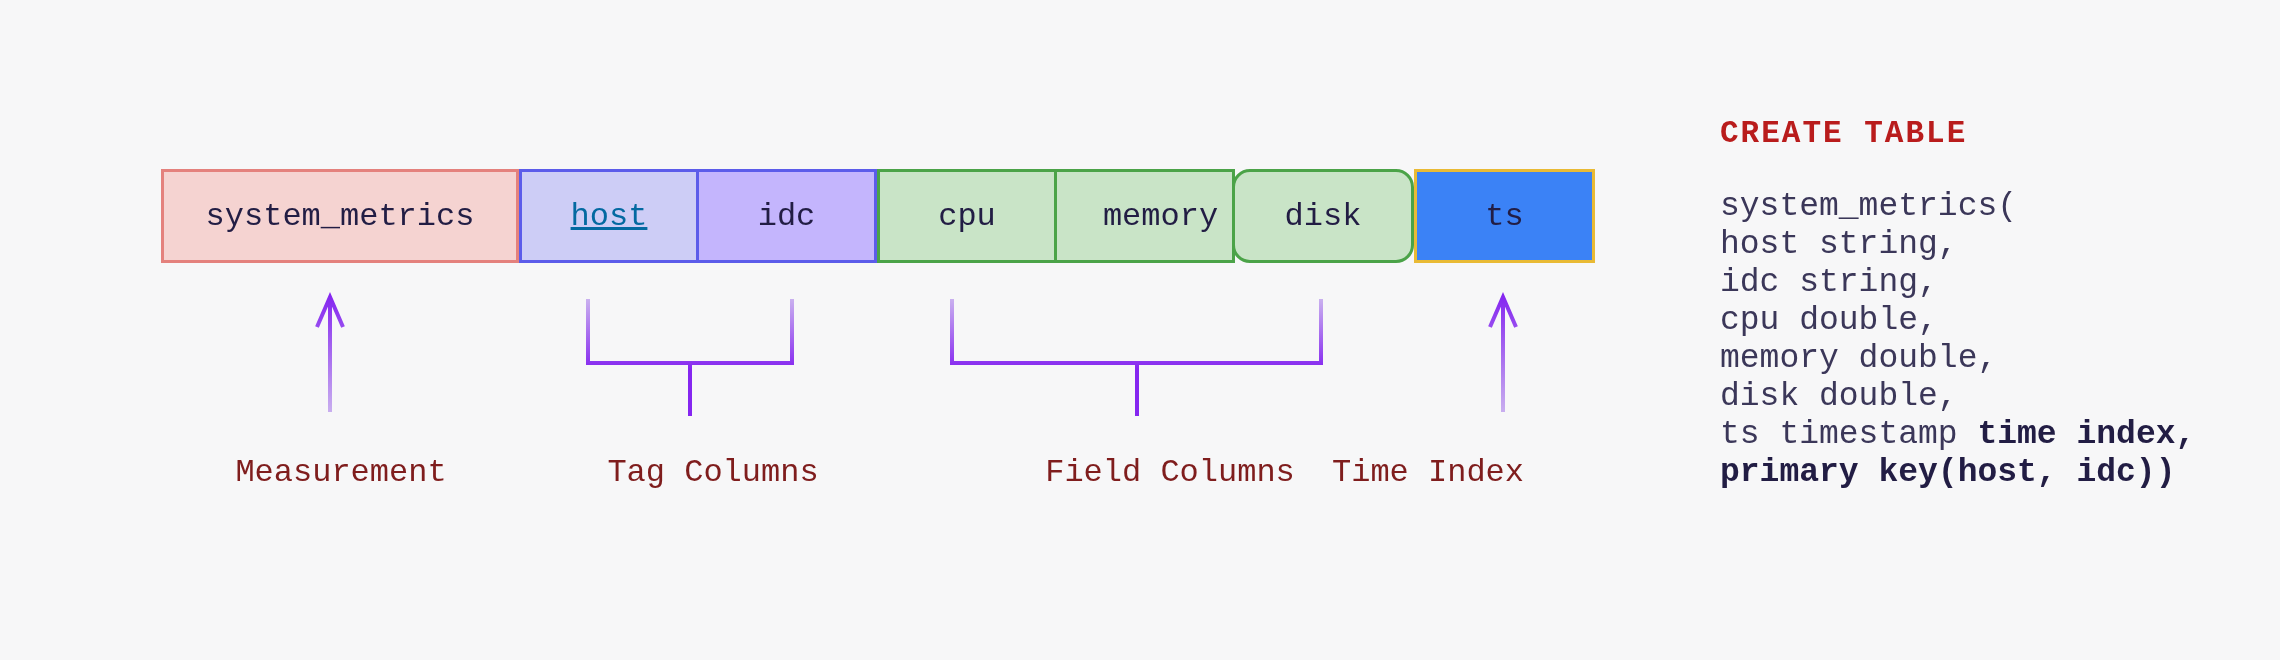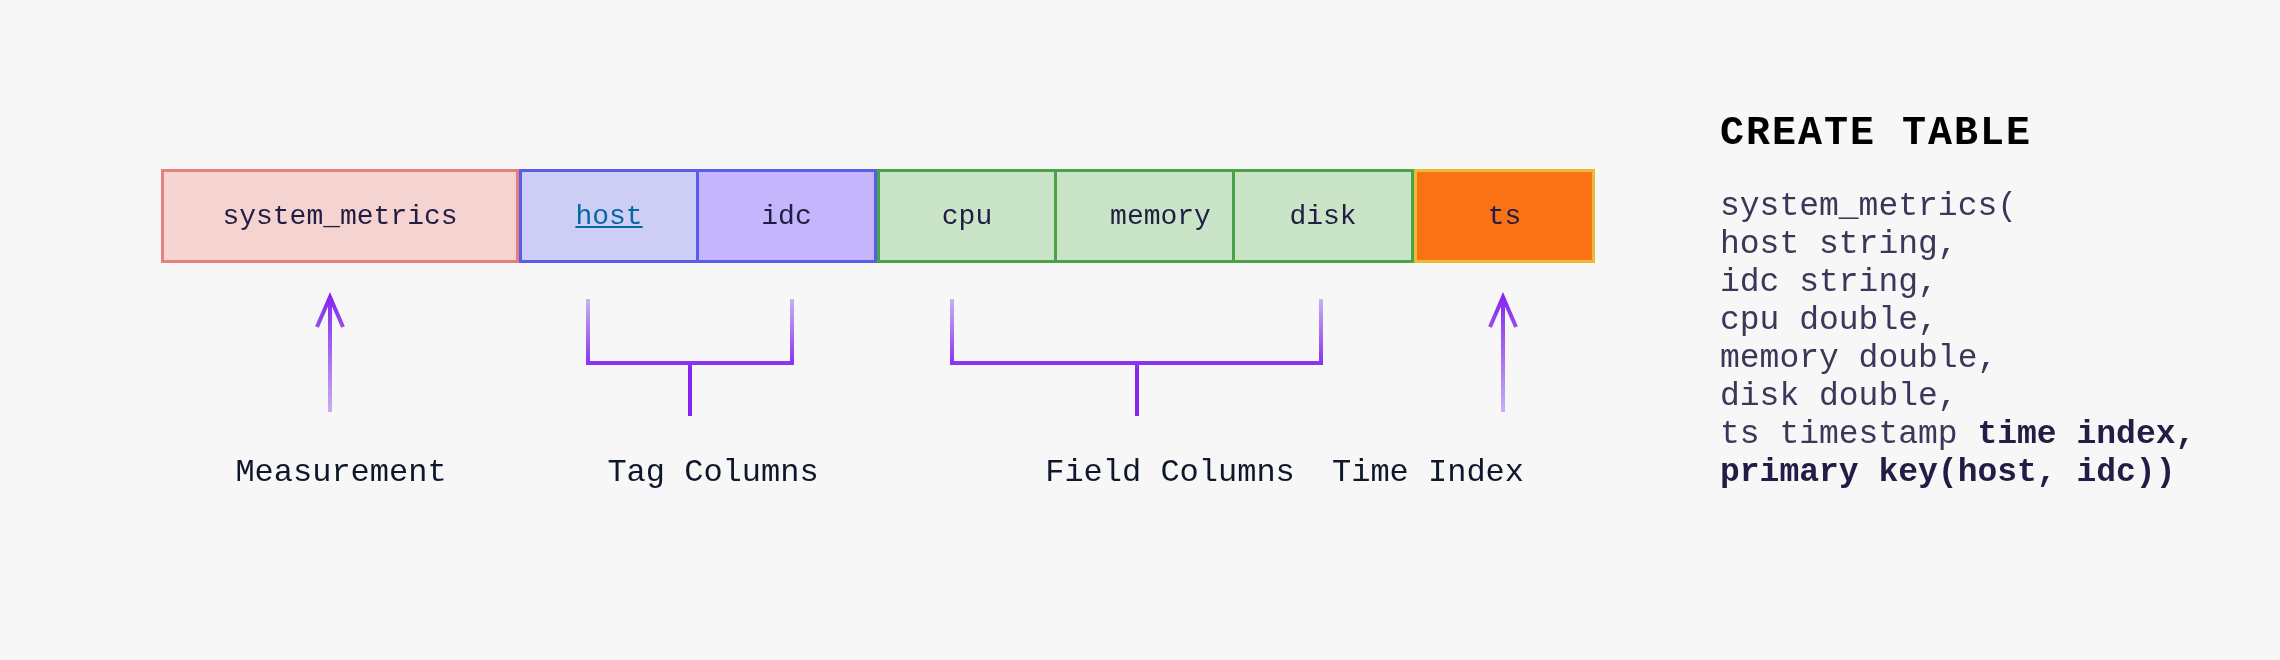--- a/index.html
+++ b/index.html
@@ -5,49 +5,49 @@
   html,body{margin:0;padding:0;background:#f7f7f8;}
   .canvas{
     position:relative;width:2280px;height:660px;background:#f7f7f8;
     font-family:"Liberation Mono", monospace;overflow:hidden;
   }
   
   #boxes-row{position:absolute;left:161px;top:169px;display:flex;height:94px;}
   .box{
     box-sizing:border-box;height:94px;border:3px solid;
     display:flex;align-items:center;justify-content:center;
-    font-size:28px;color:#221d44;white-space:nowrap;
+    font-size:32px;color:#221d44;white-space:nowrap;
   }
   
   #connectors{position:absolute;left:0;top:0;width:2280px;height:660px;pointer-events:none;}
   
   .diagram-label{
     position:absolute;top:456px;transform:translateX(-50%);
-    font-size:32px;line-height:34px;color:#0f172a;white-space:nowrap;
+    font-size:32px;line-height:34px;color:#7f1d1d;white-space:nowrap;
   }
   
   .sql{position:absolute;left:1720px;top:112px;color:#221d44;}
-  .sql-heading{font-size:40px;line-height:44px;font-weight:bold;letter-spacing:2px;color:#000000;white-space:nowrap;}
+  .sql-heading{font-size:31px;line-height:44px;font-weight:bold;letter-spacing:2px;color:#b91c1c;white-space:nowrap;}
   #sql-lines{margin-top:32px;font-size:33px;line-height:38px;color:#3b3759;}
   .sql-line{white-space:pre;}
   .sql-line .b{font-weight:bold;color:#221d44;}
 </style>
 </head>
 <body>
 
 <div class="canvas">
 
   <div id="boxes-row">
       <div class="box" style="width: 358px; background: rgb(245, 211, 209); border-color: rgb(228, 129, 125); color: rgb(34, 29, 68);">system_metrics</div>
       <div class="box" style="width: 180px; background: rgb(205, 205, 246); border-color: rgb(92, 92, 234); color: #0369a1; text-decoration: underline;">host</div>
       <div class="box" style="width: 181px; background: #c4b5fd; border-color: rgb(92, 92, 234); color: rgb(34, 29, 68); margin-left: -3px;">idc</div>
       <div class="box" style="width: 180px; background: rgb(201, 228, 199); border-color: rgb(75, 163, 72); color: rgb(34, 29, 68); font-family: Liberation Mono, monospace;">cpu</div>
       <div class="box" style="width: 181px; background: rgb(201, 228, 199); border-color: rgb(75, 163, 72); color: rgb(34, 29, 68); margin-left: -3px; padding-left: 32px;">memory</div>
-      <div class="box" style="width: 182px; background: rgb(201, 228, 199); border-color: rgb(75, 163, 72); color: rgb(34, 29, 68); margin-left: -3px;">disk</div>
-      <div class="box" style="width: 181px; background: #f97316; border-color: rgb(233, 186, 53); color: rgb(34, 29, 68);">ts</div>
+      <div class="box" style="width: 182px; background: rgb(201, 228, 199); border-color: rgb(75, 163, 72); color: rgb(34, 29, 68); margin-left: -3px; border-radius: 18px;">disk</div>
+      <div class="box" style="width: 181px; background: #3b82f6; border-color: rgb(233, 186, 53); color: rgb(34, 29, 68);">ts</div>
     </div>
 
   <svg id="connectors" viewBox="0 0 2280 660" xmlns="http://www.w3.org/2000/svg">
     <defs>
       <linearGradient id="gradArrow" gradientUnits="userSpaceOnUse" x1="0" y1="296" x2="0" y2="414">
         <stop offset="0" class="stop-vivid" stop-color="#8526f0"></stop>
         <stop offset="1" class="stop-light" stop-color="#cab1ef"></stop>
       </linearGradient>
       <linearGradient id="gradBracket" gradientUnits="userSpaceOnUse" x1="0" y1="299" x2="0" y2="370">
         <stop offset="0" class="stop-light" stop-color="#cab1ef"></stop>

